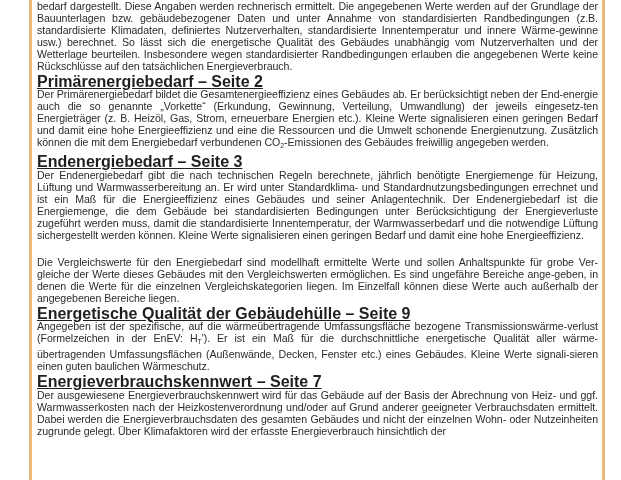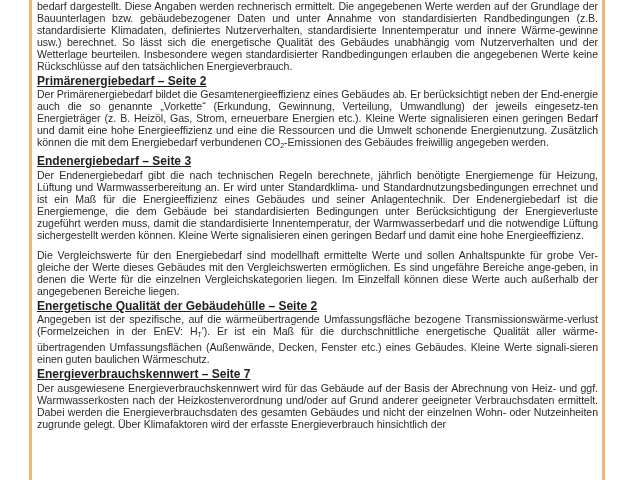--- a/index.html
+++ b/index.html
@@ -24,27 +24,27 @@
       font-size: 10.6px;
       line-height: 12px;
       text-align: justify;
       margin: 0;
       letter-spacing: -0.05px;
     }
     .section { margin-top: 3px; }
     .heading {
       font-weight: bold;
       text-decoration: underline;
-      font-size: 12px;
+      font-size: 16px;
       line-height: 13.4px;
       margin: 0;
       color: #1f1f1f;
     }
     .sub { font-size: 7px; vertical-align: -2px; }
-    .gap { margin-top: 8px; }
+    .gap { margin-top: 15px; }
   </style>
 </head>
 <body>
 
 <div class="page">
 
   <p class="para">Der Energiebedarf wird in diesem Energieausweis durch den Jahres-Primärenergiebedarf und den Endenergie-</p>
   <p class="para">bedarf dargestellt. Diese Angaben werden rechnerisch ermittelt. Die angegebenen Werte werden auf der Grundlage der Bauunterlagen bzw. gebäudebezogener Daten und unter Annahme von standardisierten Randbedingungen (z.B. standardisierte Klimadaten, definiertes Nutzerverhalten, standardisierte Innentemperatur und innere Wärme-gewinne usw.) berechnet. So lässt sich die energetische Qualität des Gebäudes unabhängig vom Nutzerverhalten und der Wetterlage beurteilen. Insbesondere wegen standardisierter Randbedingungen erlauben die angegebenen Werte keine Rückschlüsse auf den tatsächlichen Energieverbrauch.</p>
 
   <div class="section">
@@ -52,21 +52,21 @@
     <p class="para"><span>Der Primärenergiebedarf bildet die Gesamtenergieeffizienz eines Gebäudes ab. Er berücksichtigt neben der End-energie auch die so genannte „Vorkette“ (Erkundung, Gewinnung, Verteilung, Umwandlung) der jeweils eingesetz-ten Energieträger (z. B. Heizöl, Gas, Strom, erneuerbare Energien etc.). Kleine Werte signalisieren einen geringen Bedarf und damit eine hohe Energieeffizienz und eine die Ressourcen und die Umwelt schonende Energienutzung. Zusätzlich können die mit dem Energiebedarf verbundenen CO</span><span class="sub">2</span><span>-Emissionen des Gebäudes freiwillig angegeben werden.</span></p>
   </div>
 
   <div class="section">
     <p class="heading">Endenergiebedarf – Seite 3</p>
     <p class="para">Der Endenergiebedarf gibt die nach technischen Regeln berechnete, jährlich benötigte Energiemenge für Heizung, Lüftung und Warmwasserbereitung an. Er wird unter Standardklima- und Standardnutzungsbedingungen errechnet und ist ein Maß für die Energieeffizienz eines Gebäudes und seiner Anlagentechnik. Der Endenergiebedarf ist die Energiemenge, die dem Gebäude bei standardisierten Bedingungen unter Berücksichtigung der Energieverluste zugeführt werden muss, damit die standardisierte Innentemperatur, der Warmwasserbedarf und die notwendige Lüftung sichergestellt werden können. Kleine Werte signalisieren einen geringen Bedarf und damit eine hohe Energieeffizienz.</p>
     <p class="para gap">Die Vergleichswerte für den Energiebedarf sind modellhaft ermittelte Werte und sollen Anhaltspunkte für grobe Ver-gleiche der Werte dieses Gebäudes mit den Vergleichswerten ermöglichen. Es sind ungefähre Bereiche ange-geben, in denen die Werte für die einzelnen Vergleichskategorien liegen. Im Einzelfall können diese Werte auch außerhalb der angegebenen Bereiche liegen.</p>
   </div>
 
   <div class="section">
-    <p class="heading">Energetische Qualität der Gebäudehülle – Seite 2</p>
+    <p class="heading">Energetische Qualität der Gebäudehülle – Seite 9</p>
     <p class="para"><span>Angegeben ist der spezifische, auf die wärmeübertragende Umfassungsfläche bezogene Transmissionswärme-verlust (Formelzeichen in der EnEV: H</span><span class="sub">T</span><span>'). Er ist ein Maß für die durchschnittliche energetische Qualität aller wärme-übertragenden Umfassungsflächen (Außenwände, Decken, Fenster etc.) eines Gebäudes. Kleine Werte signali-sieren einen guten baulichen Wärmeschutz.</span></p>
   </div>
 
   <div class="section">
     <p class="heading">Energieverbrauchskennwert – Seite 7</p>
     <p class="para">Der ausgewiesene Energieverbrauchskennwert wird für das Gebäude auf der Basis der Abrechnung von Heiz- und ggf. Warmwasserkosten nach der Heizkostenverordnung und/oder auf Grund anderer geeigneter Verbrauchsdaten ermittelt. Dabei werden die Energieverbrauchsdaten des gesamten Gebäudes und nicht der einzelnen Wohn- oder Nutzeinheiten zugrunde gelegt. Über Klimafaktoren wird der erfasste Energieverbrauch hinsichtlich der</p>
   </div>
 
 </div>
 

